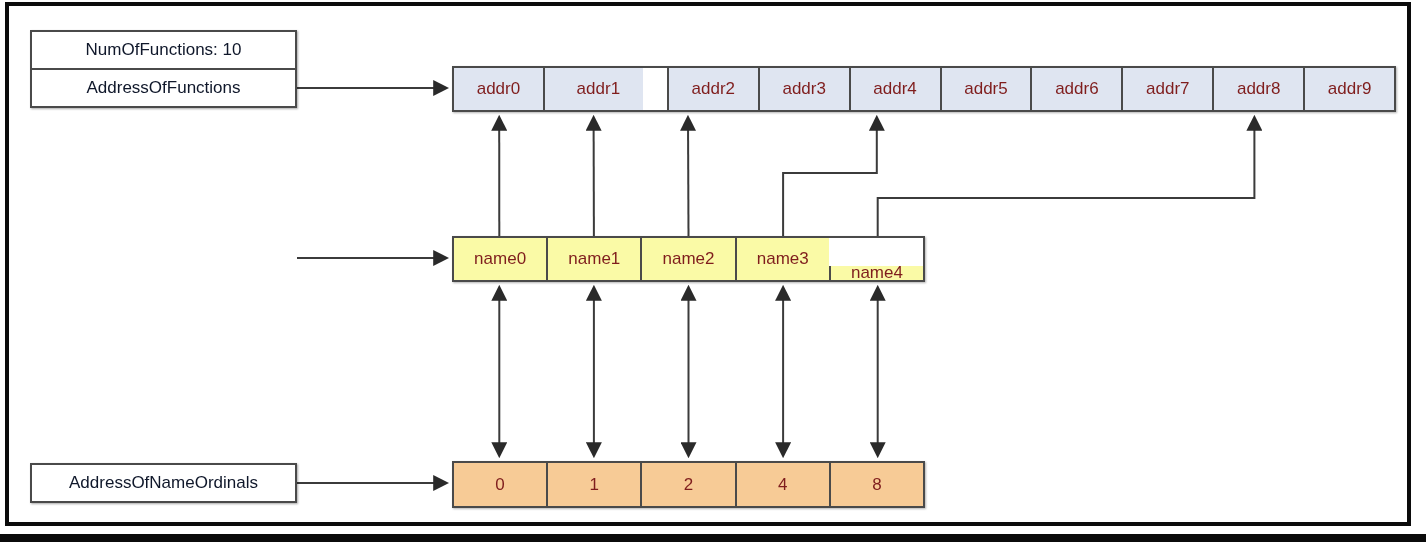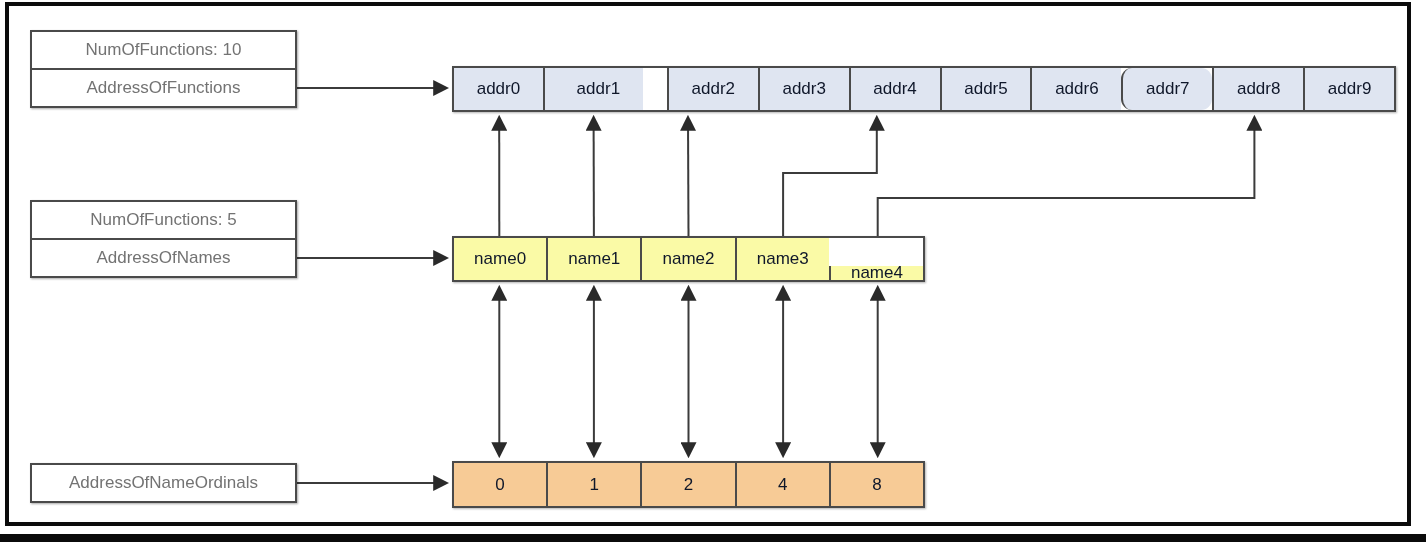--- a/index.html
+++ b/index.html
@@ -14,30 +14,30 @@
   .bottom-bar{
     position:absolute; left:0; bottom:0; width:100%; height:8px; background:#0b0b0b;
   }
   .ibox{
     position:absolute; left:30px; width:267px; background:#ffffff;
     border:2px solid #4a4a4a; box-sizing:border-box;
     box-shadow:1px 1px 2px rgba(0,0,0,.35);
   }
   .ibox-row{
     height:36px; display:flex; align-items:center; justify-content:center;
-    font-size:17px; color:#737373; white-space:nowrap;
+    font-size:17px; color:#0f172a; white-space:nowrap;
   }
   .ibox-row + .ibox-row{ border-top:2px solid #4a4a4a; }
   .arr-row{
     position:absolute; display:flex; border:2px solid #4a4a4a; box-sizing:border-box;
     box-shadow:1px 1px 2px rgba(0,0,0,.3);
   }
   .arr-cell{
     flex:1; display:flex; align-items:center; justify-content:center;
-    font-size:17px; color:#0f172a; white-space:nowrap;
+    font-size:17px; color:#7f1d1d; white-space:nowrap;
   }
   .arr-cell + .arr-cell{ border-left:2px solid #4a4a4a; }
   #wires{ position:absolute; left:0; top:0; pointer-events:none; }
 </style>
 </head>
 <body>
 
 <div class="canvas">
 
   <div class="frame"></div>
@@ -67,38 +67,34 @@
       <path d="M 783.0999999999999 372 L 783.0999999999999 455" fill="none" stroke="#3b3b3b" stroke-width="2" marker-end="url(#ah)"></path>
       <path d="M 877.6999999999999 372 L 877.6999999999999 288" fill="none" stroke="#3b3b3b" stroke-width="2" marker-end="url(#ah)"></path>
       <path d="M 877.6999999999999 372 L 877.6999999999999 455" fill="none" stroke="#3b3b3b" stroke-width="2" marker-end="url(#ah)"></path>
     </svg>
 
   <div class="ibox" id="box-functions" style="top:30px;">
     <div class="ibox-row">NumOfFunctions: 10</div>
     <div class="ibox-row">AddressOfFunctions</div>
   </div>
 
-  <div class="ibox" id="box-names" style="top:200px;">
-    <div class="ibox-row">NumOfFunctions: 5</div>
-    <div class="ibox-row">AddressOfNames</div>
-  </div>
 
   <div class="ibox" id="box-ordinals" style="top:463px;">
     <div class="ibox-row">AddressOfNameOrdinals</div>
   </div>
 
   <div class="arr-row" id="row-functions" style="left:452px; top:66px; width:944px; height:46px;">
       <div class="arr-cell" style="background: rgb(223, 229, 241);">addr0</div>
       <div class="arr-cell" style="background: rgb(223, 229, 241); padding-left: 9px;">addr1</div>
       <div class="arr-cell" style="background: rgb(223, 229, 241); margin-left: 24px;">addr2</div>
       <div class="arr-cell" style="background: rgb(223, 229, 241);">addr3</div>
       <div class="arr-cell" style="background: rgb(223, 229, 241);">addr4</div>
       <div class="arr-cell" style="background: rgb(223, 229, 241);">addr5</div>
       <div class="arr-cell" style="background: rgb(223, 229, 241);">addr6</div>
-      <div class="arr-cell" style="background: rgb(223, 229, 241); border-radius: 11px;">addr7</div>
+      <div class="arr-cell" style="background: rgb(223, 229, 241);">addr7</div>
       <div class="arr-cell" style="background: rgb(223, 229, 241);">addr8</div>
       <div class="arr-cell" style="background: rgb(223, 229, 241);">addr9</div>
     </div>
 
   <div class="arr-row" id="row-names" style="left:452px; top:236px; width:473px; height:46px;">
       <div class="arr-cell" style="background: rgb(250, 250, 166);">name0</div>
       <div class="arr-cell" style="background: rgb(250, 250, 166);">name1</div>
       <div class="arr-cell" style="background: rgb(250, 250, 166);">name2</div>
       <div class="arr-cell" style="background: rgb(250, 250, 166);">name3</div>
       <div class="arr-cell" style="background: rgb(250, 250, 166); margin-top: 28px;">name4</div>

